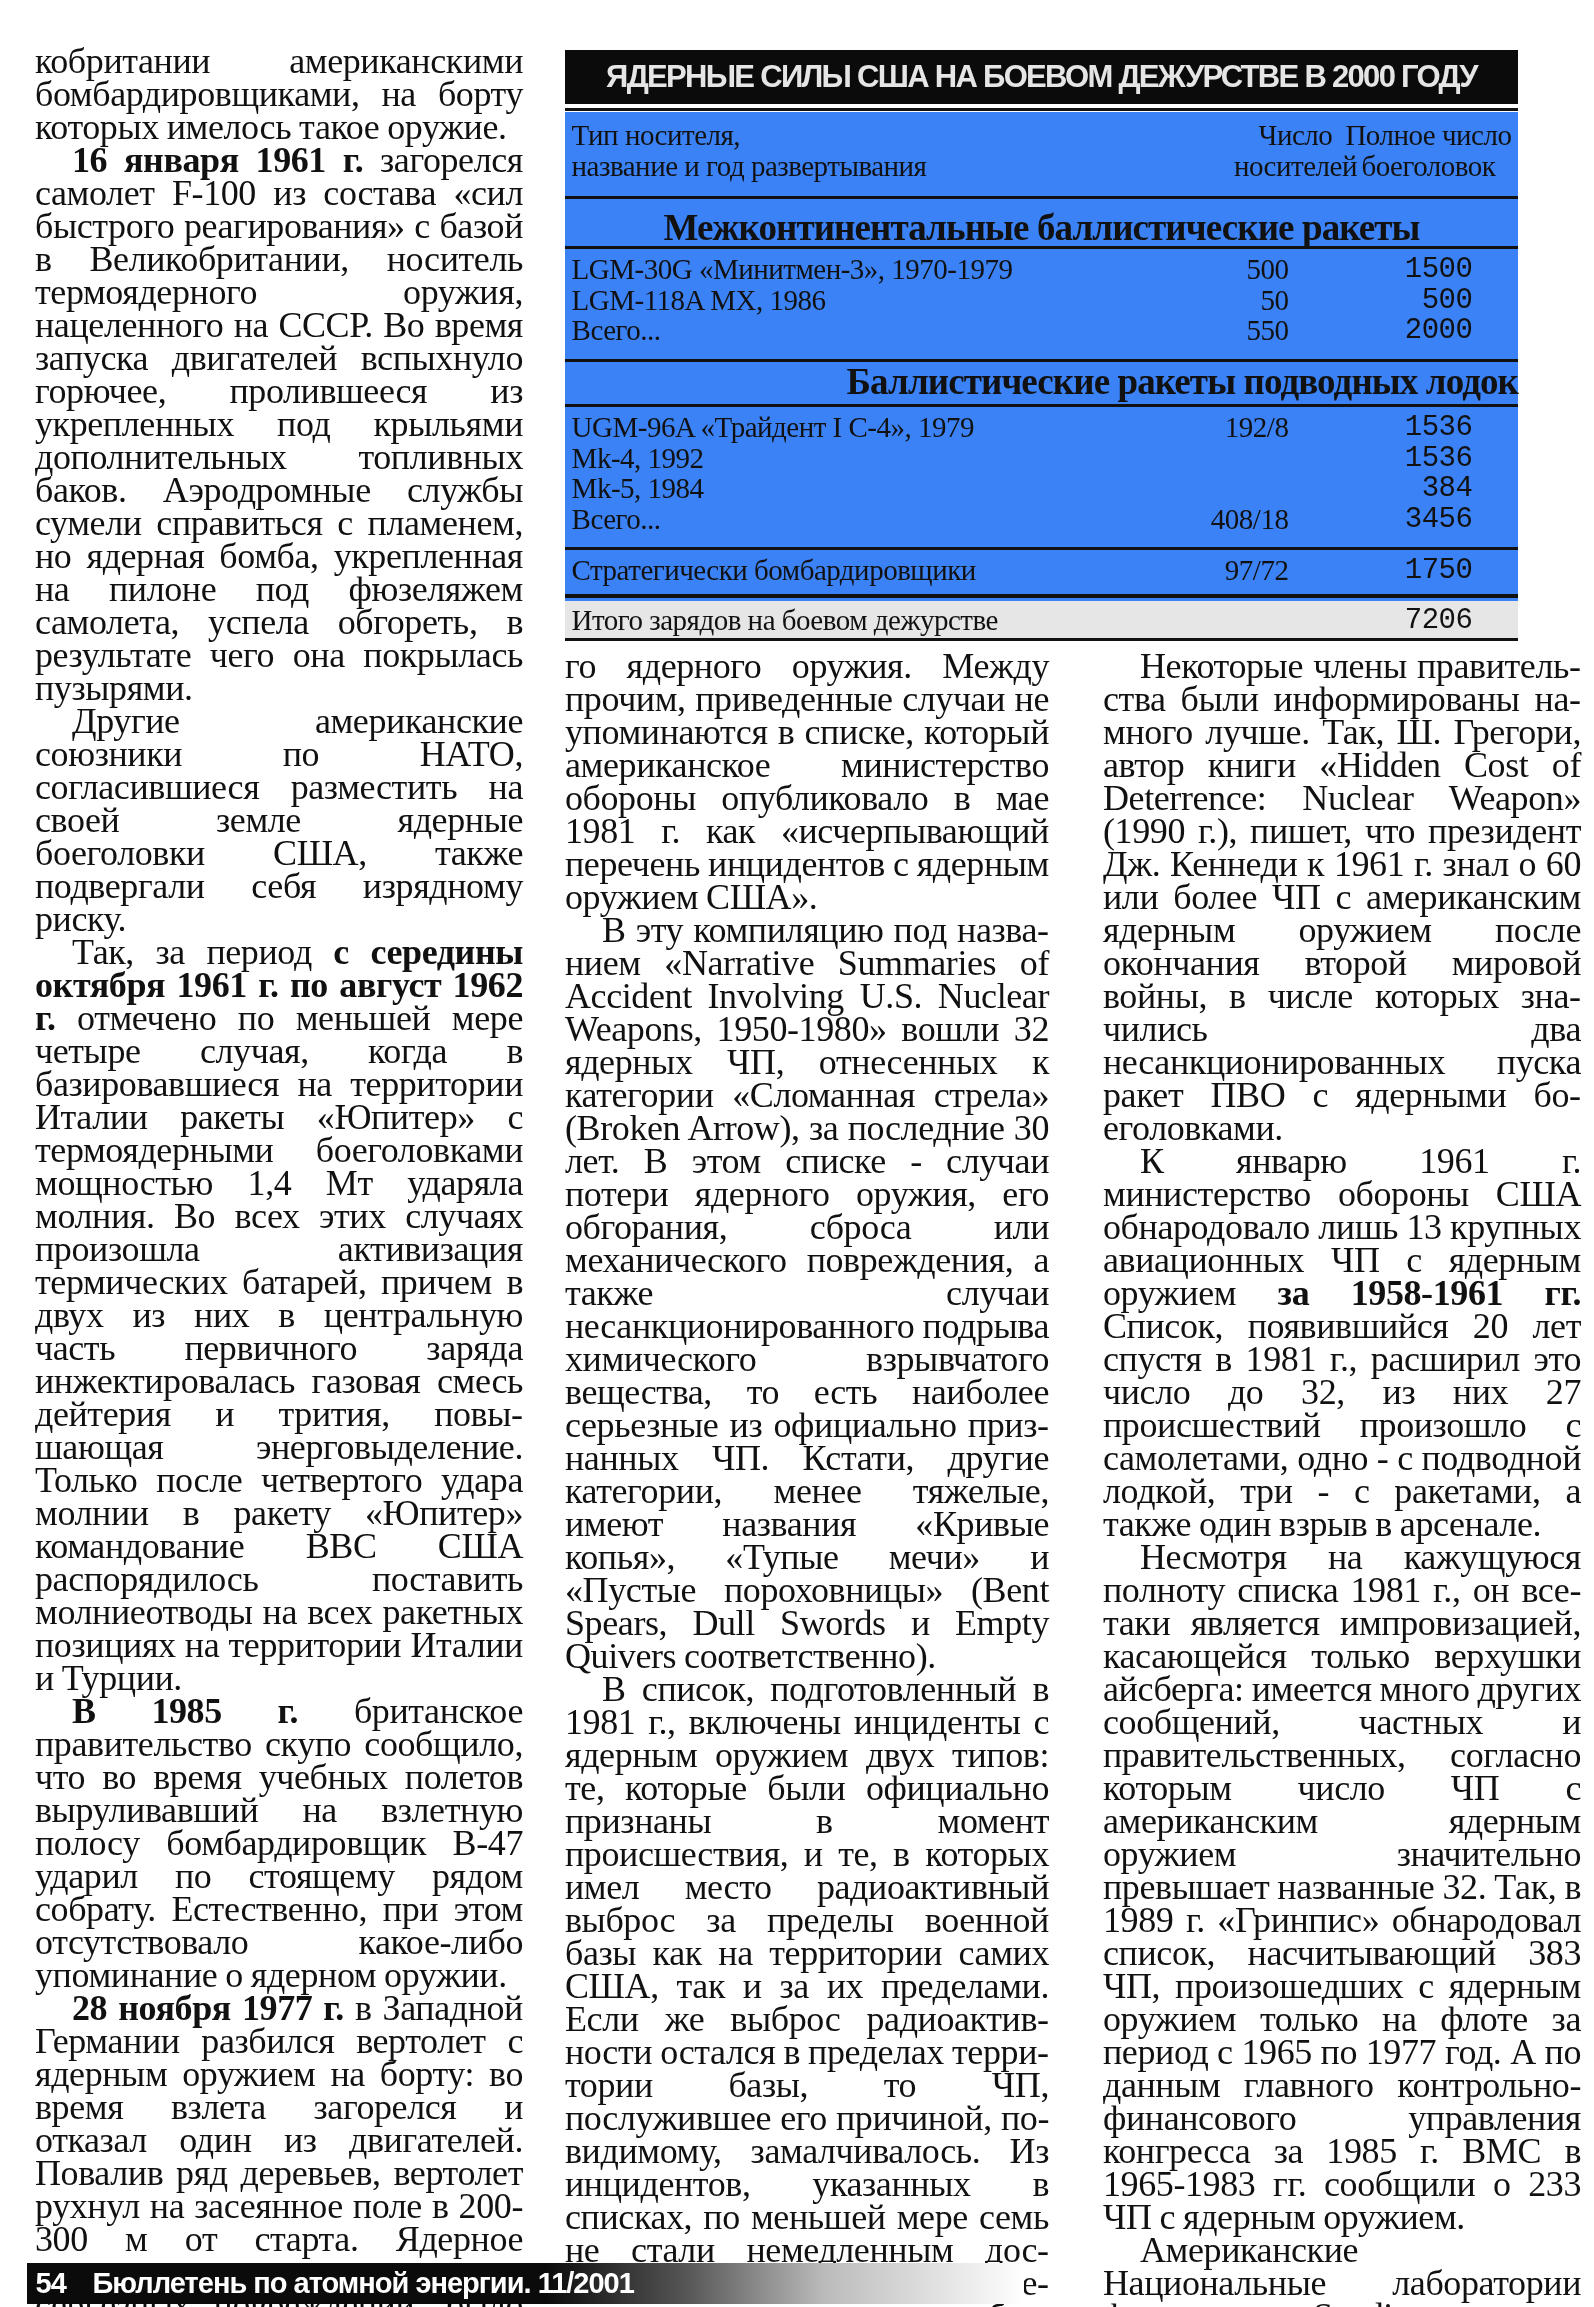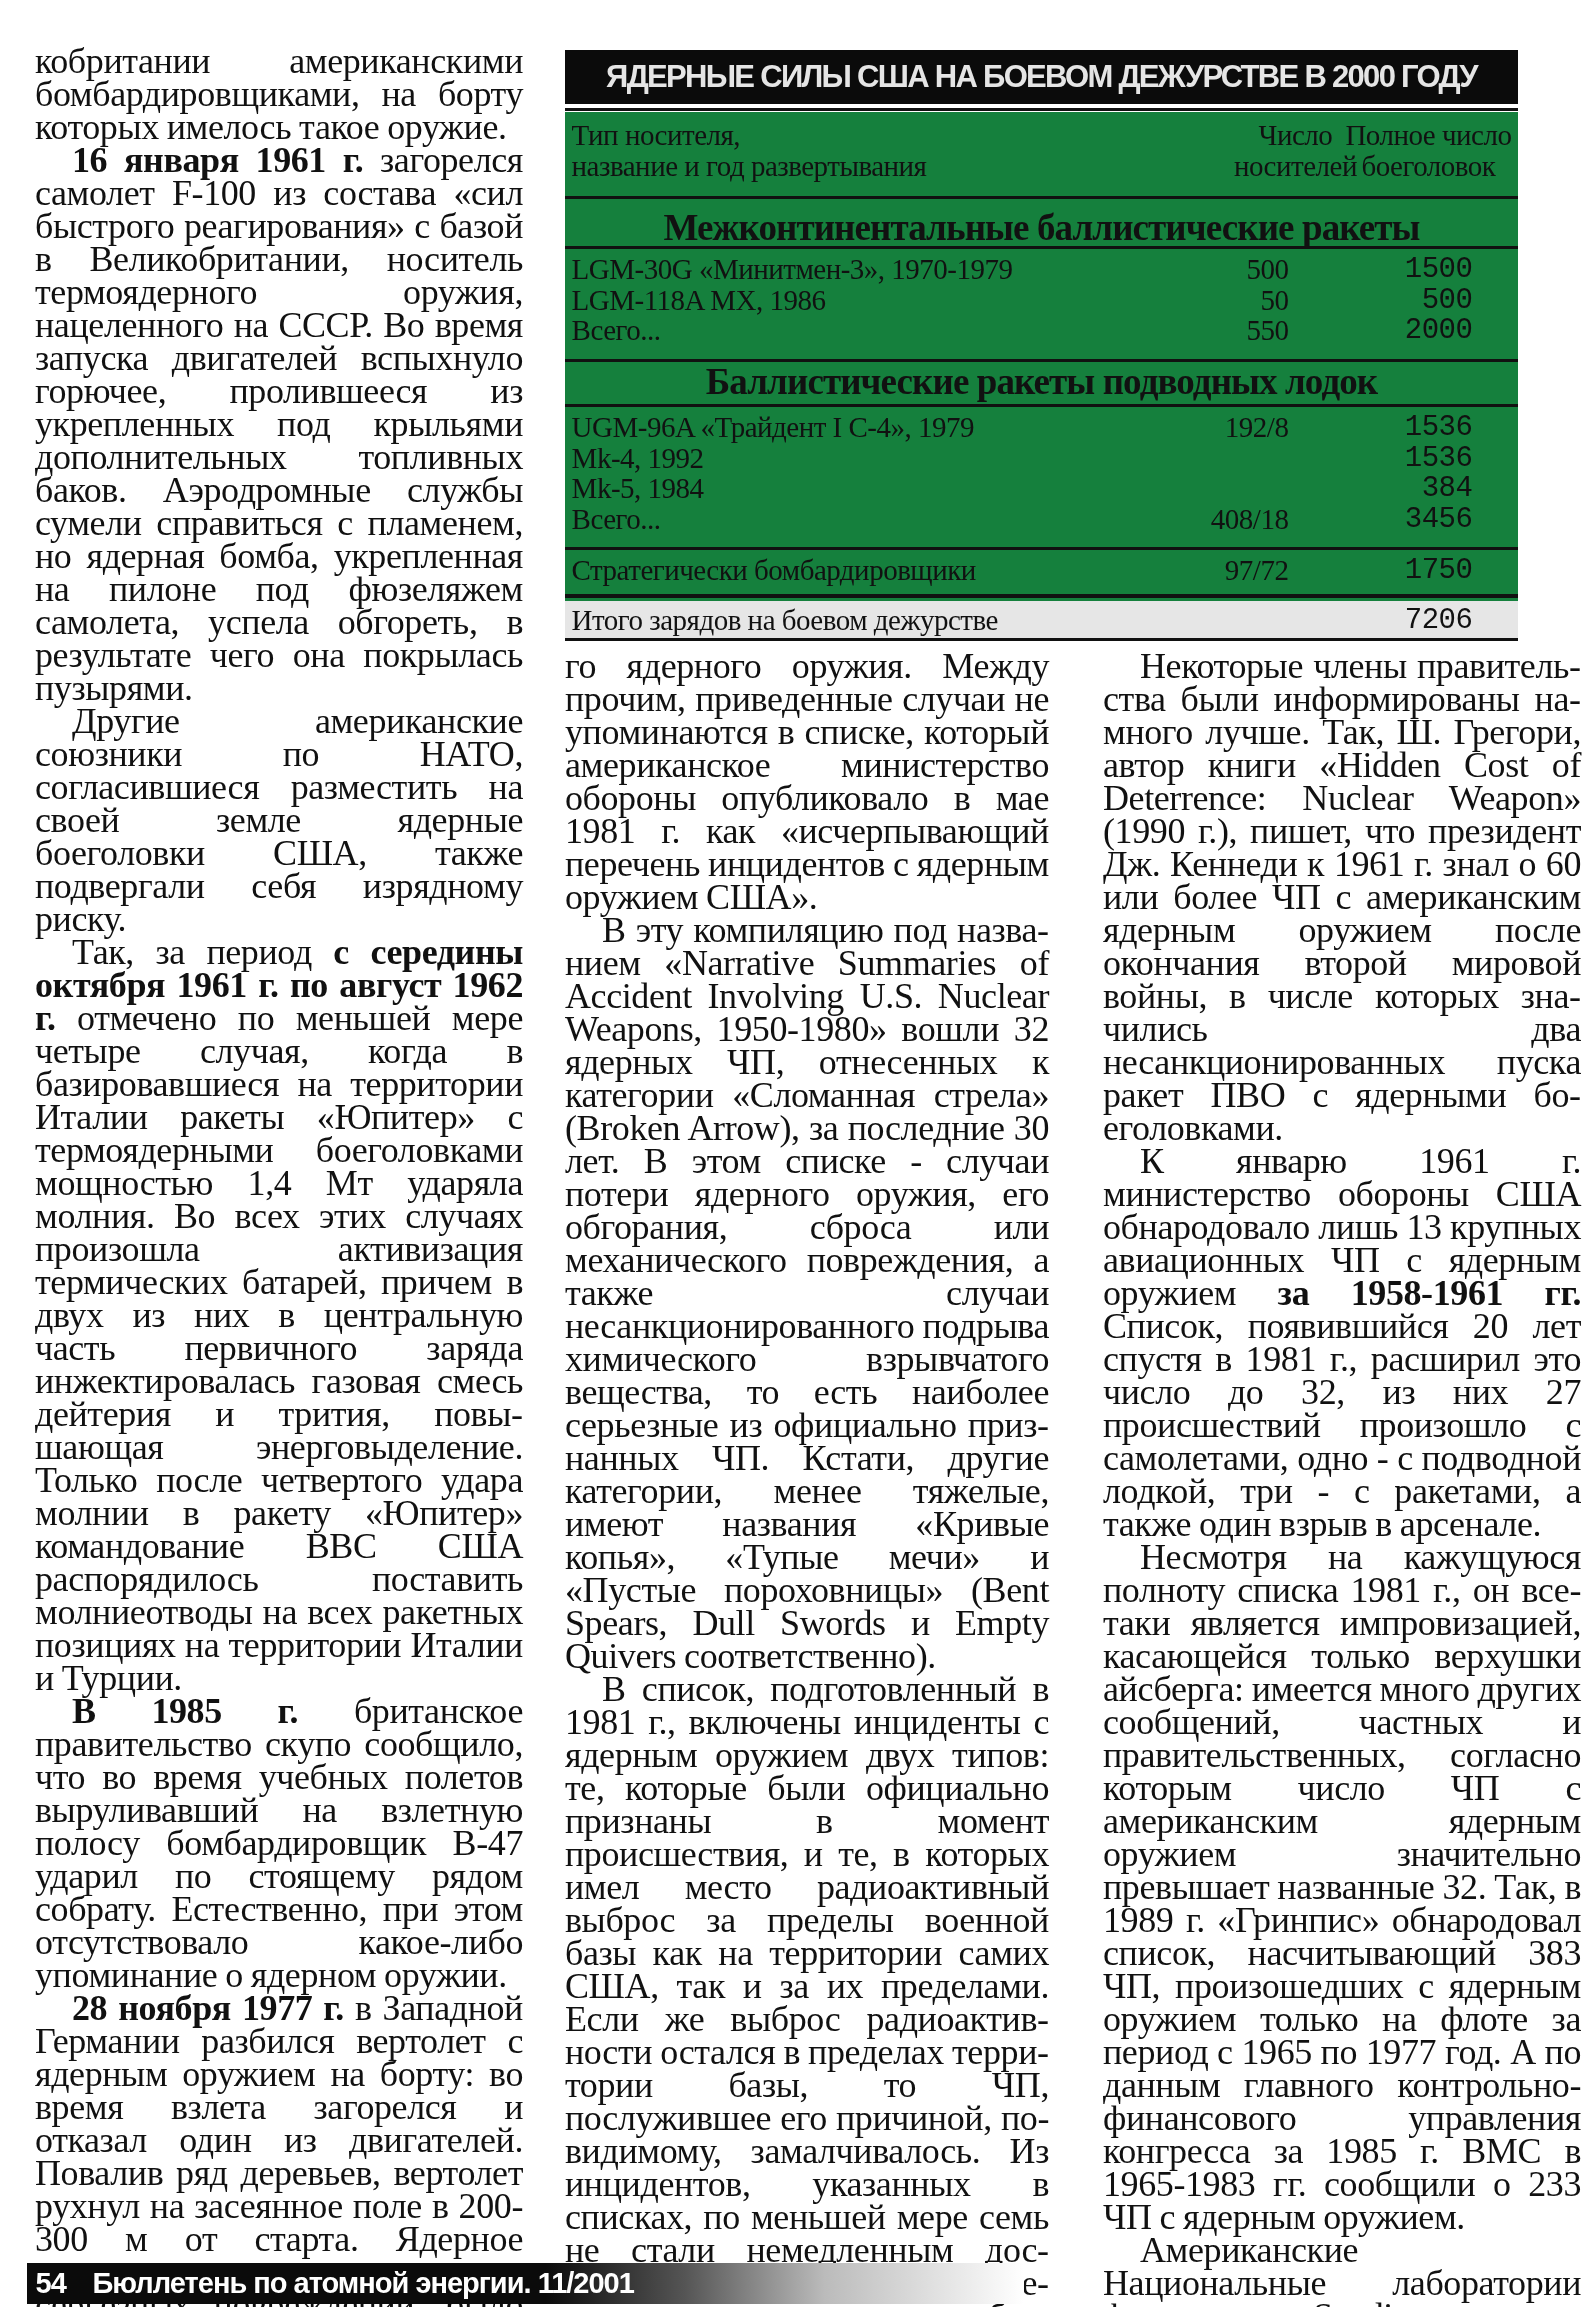--- a/index.html
+++ b/index.html
@@ -19,21 +19,21 @@
   #col-right { left: 1103px; top: 650px; width: 478px; }
 
   
   #table-box { position: absolute; left: 565px; top: 50px; width: 953px; height: 593px; }
   #table-title {
     position: absolute; left: 0; top: 0; width: 100%; height: 54px; background: #0b0b0b;
     color: #e5e5e5; font-family: "Liberation Sans", "DejaVu Sans", sans-serif;
     font-weight: bold; font-size: 31px; letter-spacing: -1.7px;
     display: flex; align-items: center; justify-content: center; white-space: nowrap;
   }
-  #table-body { position: absolute; left: 0; top: 62px; width: 100%; height: 512px; background: #15803d; }
+  #table-body { position: absolute; left: 0; top: 62px; width: 100%; height: 512px; background: #3b82f6; }
   .rule { position: absolute; left: 0; width: 100%; background: #111; }
   .trow { position: absolute; left: 6.6px; right: 6.6px; font-size: 29px; line-height: 31px; letter-spacing: -0.5px; }
   .tc1 { position: absolute; left: 0; white-space: nowrap; }
   .tc2 { position: absolute; right: 223px; text-align: right; white-space: nowrap; }
   .tc3 { position: absolute; right: 39px; text-align: right; white-space: nowrap; font-family: Liberation Mono, monospace; }
   .hdr2 { position: absolute; right: 146px; text-align: center; width: 140px; }
   .hdr3 { position: absolute; right: 0; text-align: center; width: 166px; }
   .section-title { position: absolute; left: 0; right: 0; text-align: center; font-weight: bold; font-size: 37px; letter-spacing: -0.9px; }
 
   #footer {
@@ -80,21 +80,21 @@
       <span class="tc2">50</span>
       <span class="tc3">500</span>
     </div>
     <div class="trow" style="top:203px;">
       <span class="tc1">Всего...</span>
       <span class="tc2">550</span>
       <span class="tc3">2000</span>
     </div>
     <div class="rule" style="top:247px;height:2.7px;"></div>
 
-    <div class="section-title" style="top:248px;">Баллистические ракеты подводных лодок</div>
+    <div class="section-title" style="top:248px;text-align:right;">Баллистические ракеты подводных лодок</div>
     <div class="rule" style="top:292px;height:2.7px;"></div>
     <div class="trow" style="top:300px;">
       <span class="tc1">UGM-96A «Трайдент I C-4», 1979</span>
       <span class="tc2">192/8</span>
       <span class="tc3">1536</span>
     </div>
     <div class="trow" style="top:331px;">
       <span class="tc1">Mk-4, 1992</span>
       <span class="tc2"></span>
       <span class="tc3">1536</span>

